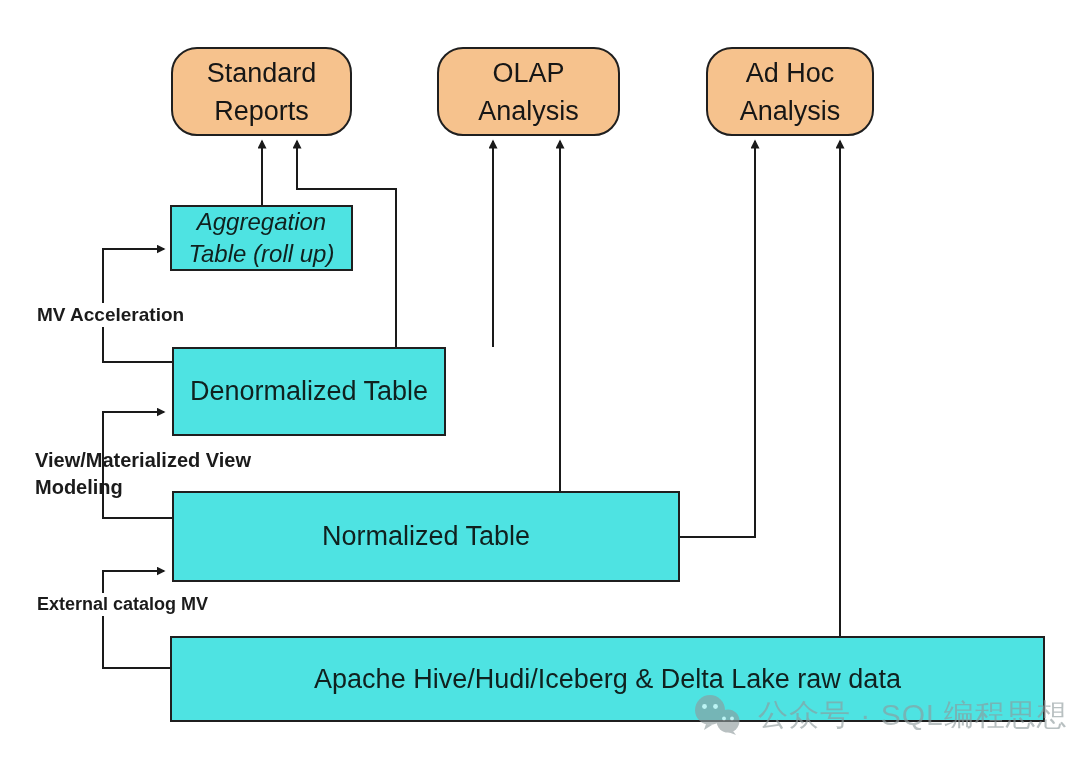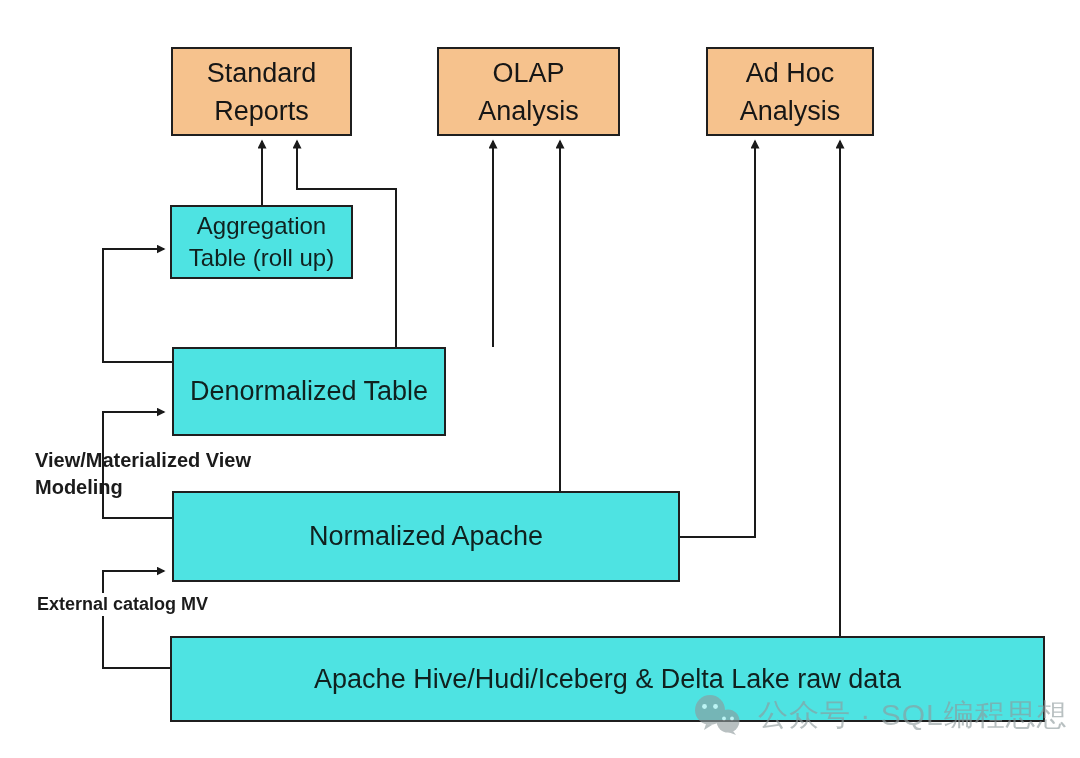--- a/index.html
+++ b/index.html
@@ -40,29 +40,29 @@
     display: flex;
     align-items: center;
     justify-content: center;
     text-align: center;
     border: 2px solid var(--border-color);
   }
   .node .node-label {
     white-space: pre-line;
     color: #10211f;
   }
-  .consumer { background: var(--consumer-fill); }
+  .consumer { background: var(--consumer-fill); border-radius: 26px; }
   .consumer .node-label { color: #161616; font-size: 27px; font-weight: 500; line-height: 38px; }
   .table { background: var(--table-fill); }
 
   .node-standard   { left:171px; top:47px;  width:181px; height:89px; }
   .node-olap       { left:437px; top:47px;  width:183px; height:89px; }
   .node-adhoc      { left:706px; top:47px;  width:168px; height:89px; }
 
-  .node-aggregation  { left:170px; top:205px; width:183px; height:74px; }
+  .node-aggregation  { left:170px; top:205px; width:183px; height:66px;font-style:italic; }
   .node-aggregation .node-label { font-size:24px; font-weight:500; line-height:32px; }
 
   .node-denormalized { left:172px; top:347px; width:274px; height:89px; }
   .node-denormalized .node-label { font-size:27px; font-weight:500; }
 
   .node-normalized   { left:172px; top:491px; width:508px; height:91px; }
   .node-normalized .node-label { font-size:27px; font-weight:500; }
 
   .node-rawdata      { left:170px; top:636px; width:875px; height:86px; }
   .node-rawdata .node-label { font-size:27px; font-weight:500; }
@@ -131,26 +131,27 @@
   </div>
 
   <div class="node table node-aggregation">
     <div class="node-label">Aggregation
 Table (roll up)</div>
   </div>
   <div class="node table node-denormalized">
     <div class="node-label">Denormalized Table</div>
   </div>
   <div class="node table node-normalized">
-    <div class="node-label">Normalized Apache</div>
+    <div class="node-label">Normalized Table</div>
   </div>
   <div class="node table node-rawdata">
     <div class="node-label">Apache Hive/Hudi/Iceberg &amp; Delta Lake raw data</div>
   </div>
 
+  <div class="edge-label lbl-mv-acceleration">MV Acceleration</div>
   <div class="edge-label lbl-external-catalog">External catalog MV</div>
   <div class="edge-label lbl-view-modeling">View/Materialized View
 Modeling</div>
 
   <div class="watermark">
     <span>
       <svg width="50" height="42" viewBox="0 0 50 42">
         <circle cx="18" cy="16" r="15" fill="currentColor"></circle>
         <circle cx="12.5" cy="12.5" r="2.4" fill="#ffffff"></circle>
         <circle cx="23.5" cy="12.5" r="2.4" fill="#ffffff"></circle>

